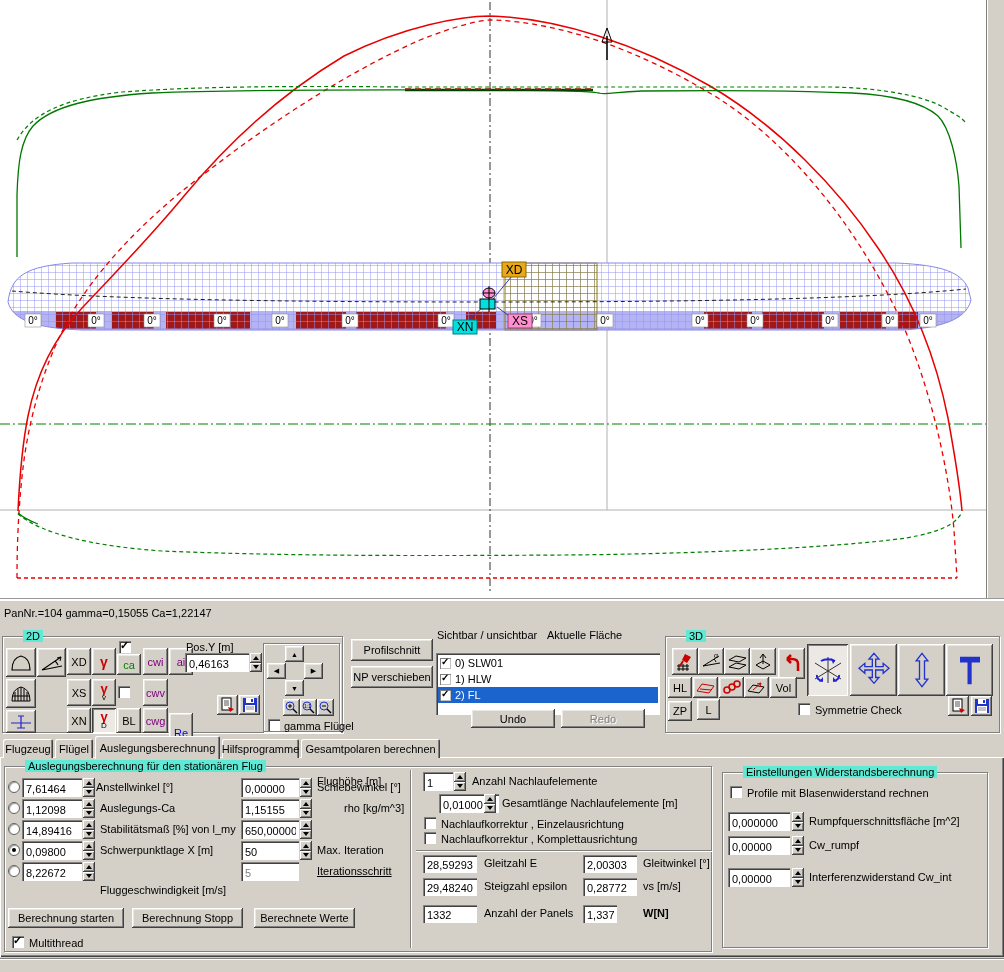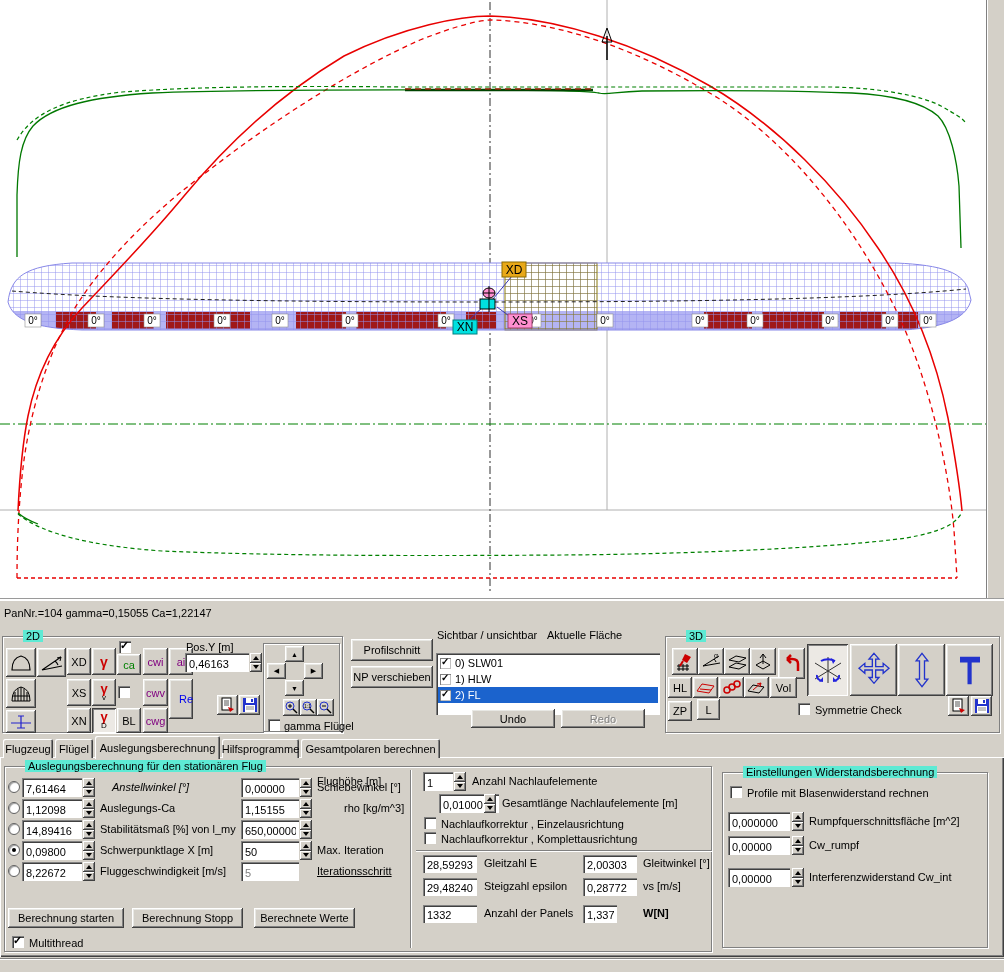--- a/index.html
+++ b/index.html
@@ -189,21 +189,21 @@
     <span>XS</span>
   </div>
 <div class="btn" style="left:92px;top:679px;width:24px;height:27px;flex-direction:column;line-height:9px;">
     <span style="color:#cc0000;font-size:13px;font-weight:bold;">γ</span>
     <span style="font-size:8px;">v</span>
   </div>
 <div class="chk" style="left:118px;top:686px;"></div>
 <div class="btn" style="left:143px;top:679px;width:25px;height:27px;">
     <span style="color:#800080;">cwv</span>
   </div>
-<div class="btn" style="left:169px;top:679px;width:24px;height:40px;justify-content:flex-end;">
+<div class="btn" style="left:169px;top:713px;width:24px;height:40px;">
     <span style="color:#0000ee;">Re</span>
   </div>
 <div class="btn" style="left:67px;top:708px;width:24px;height:25px;">
     <span>XN</span>
   </div>
 <div class="btn pressed" style="left:92px;top:708px;width:24px;height:25px;flex-direction:column;line-height:9px;">
     <span style="color:#cc0000;font-size:13px;font-weight:bold;">γ</span>
     <span style="font-size:8px;">D</span>
   </div>
 <div class="btn" style="left:117px;top:708px;width:24px;height:25px;">
@@ -423,21 +423,21 @@
 <div class="grp" style="left:4px;top:766px;width:708px;height:186px;">
   <span class="leg">Auslegungsberechnung für den stationären Flug</span>
 </div>
 
 <div class="radio" style="left:8px;top:781px;"></div>
 <input class="field" style="left: 22px; top: 778px; width: 60px; height: 19px;" value="7,61464">
 <div class="spin" style="left:83px;top:778px;height:19px;">
     <div class="sb u"></div>
     <div class="sb d"></div>
   </div>
-<div class="lbl" style="left:112px;top:781px;font-style:italic;">Anstellwinkel [°]</div>
+<div class="lbl" style="left:96px;top:781px;">Anstellwinkel [°]</div>
 
 <div class="radio" style="left:8px;top:802px;"></div>
 <input class="field" style="left: 22px; top: 799px; width: 60px; height: 19px;" value="1,12098">
 <div class="spin" style="left:83px;top:799px;height:19px;">
     <div class="sb u"></div>
     <div class="sb d"></div>
   </div>
 <div class="lbl" style="left:100px;top:802px;">Auslegungs-Ca</div>
 
 <div class="radio" style="left:8px;top:823px;"></div>
@@ -455,21 +455,21 @@
     <div class="sb d"></div>
   </div>
 <div class="lbl" style="left:100px;top:844px;text-align:center;">Schwerpunktlage X [m]</div>
 
 <div class="radio" style="left:8px;top:865px;"></div>
 <input class="field" style="left: 22px; top: 862px; width: 60px; height: 19px;" value="8,22672">
 <div class="spin" style="left:83px;top:862px;height:19px;">
     <div class="sb u"></div>
     <div class="sb d"></div>
   </div>
-<div class="lbl" style="left:100px;top:865px;">Fluggeschwindigkeit [m/s]</div>
+<div class="lbl" style="left:100px;top:884px;">Fluggeschwindigkeit [m/s]</div>
 
 <input class="field" style="left: 241px; top: 778px; width: 58px; height: 19px;" value="0,00000">
 <div class="spin" style="left:300px;top:778px;height:19px;">
     <div class="sb u"></div>
     <div class="sb d"></div>
   </div>
 <div class="lbl" style="left:317px;top:781px;">Schiebewinkel [°]</div>
 
 <input class="field" style="left: 241px; top: 799px; width: 58px; height: 19px;" value="1,15155">
 <div class="spin" style="left:300px;top:799px;height:19px;">

